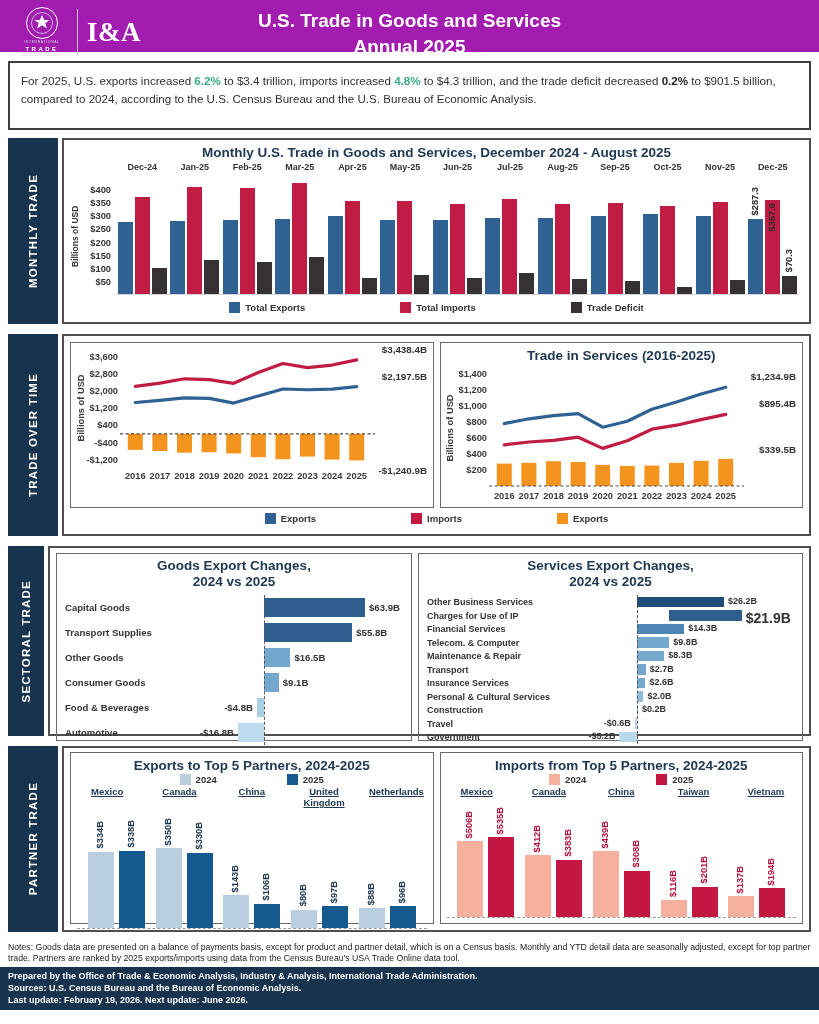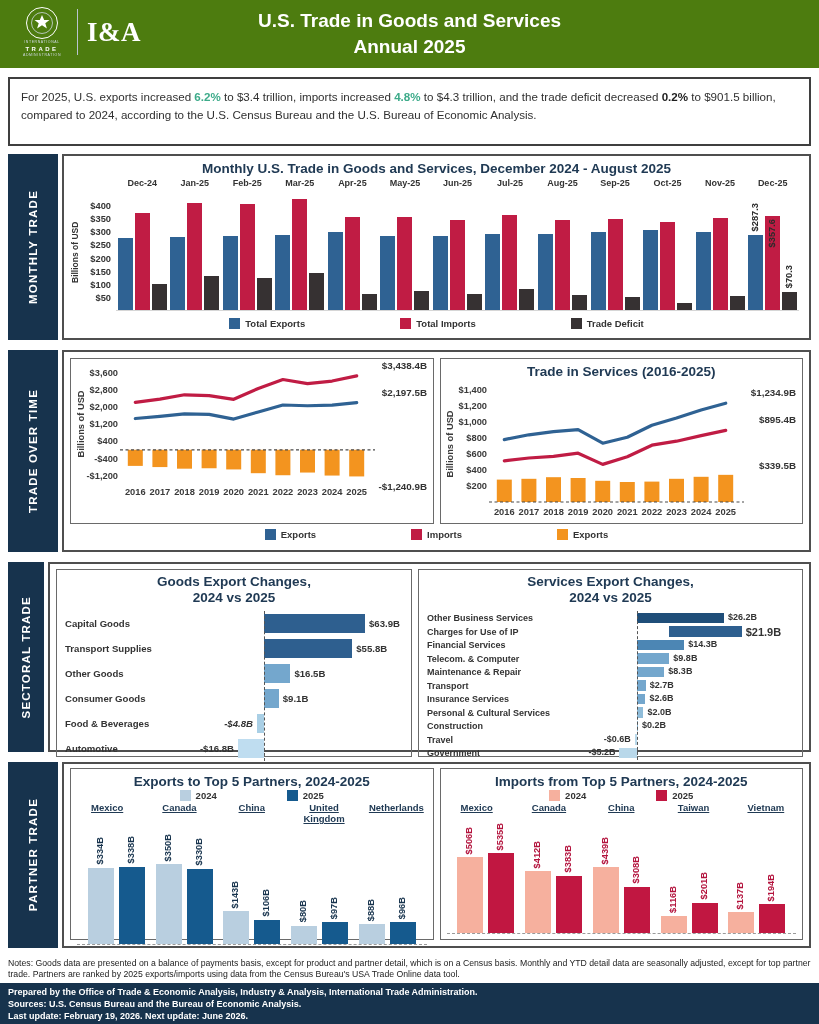--- a/index.html
+++ b/index.html
@@ -1,19 +1,19 @@
 <!DOCTYPE html>
 <html><head>
 <meta charset="utf-8">
 <style>
   html,body{margin:0;padding:0;}
   body{width:819px;height:1024px;background:#fff;overflow:hidden;
        font-family:"Liberation Sans",sans-serif;color:#222;}
   
-  .header{position:relative;height:68px;background:#4d7c0f;color:#fff;}
+  .header{position:relative;height:52px;background:#a21caf;color:#fff;}
   .logo-block{position:absolute;left:16px;top:6px;display:flex;align-items:center;gap:9px;}
   .seal-wrap{display:flex;flex-direction:column;align-items:center;width:52px;}
   .seal-caption{font-size:3.5px;letter-spacing:.6px;color:#cfd9e2;line-height:1.4;text-align:center;}
   .seal-caption .trade{font-size:6px;font-weight:700;letter-spacing:2.5px;color:#fff;}
   .logo-divider{width:1px;height:46px;background:#b9c4cf;}
   .ia-text{font-family:"Liberation Serif",serif;font-size:27px;font-weight:700;letter-spacing:.5px;}
   .titles{position:absolute;left:0;right:0;top:8px;text-align:center;}
   .titles .t1,.titles .t2{font-size:19px;font-weight:700;line-height:1.35;}
   
   .summary-box{margin:9px 8px 8px 8px;border:2px solid #3f3f3f;padding:9px 11px 20px 11px;
@@ -384,21 +384,21 @@
                 <div class="hlabel" style="width: 132px; font-size: 9.6px;">Consumer Goods</div>
                 <div class="hzone" style="width: 222px;">
                   <div class="hbar" style="top: 3px; height: 19px; width: 14.3151px; background: rgb(116, 167, 205); left: 75.48px;"></div>
                   <span class="hval" style="font-size: 9.6px; top: 6.2px; left: 93.7951px;">$9.1B</span>
                 </div>
               </div>
               <div class="hrow" style="height: 25px;">
                 <div class="hlabel" style="width: 132px; font-size: 9.6px;">Food &amp; Beverages</div>
                 <div class="hzone" style="width: 222px;">
                   <div class="hbar" style="top: 3px; height: 19px; width: 7.5508px; background: rgb(169, 207, 229); left: 67.9292px;"></div>
-                  <span class="hval" style="font-size: 9.6px; top: 6.2px; right: 158.071px; font-style: italic;">-$4.8B</span>
+                  <span class="hval" style="font-size: 9.6px; top: 6.2px; right: 158.071px;">-$4.8B</span>
                 </div>
               </div>
               <div class="hrow" style="height: 25px;">
                 <div class="hlabel" style="width: 132px; font-size: 9.6px;">Automotive</div>
                 <div class="hzone" style="width: 222px;">
                   <div class="hbar" style="top: 3px; height: 19px; width: 26.4278px; background: rgb(191, 221, 240); left: 49.0522px;"></div>
                   <span class="hval" style="font-size: 9.6px; top: 6.2px; right: 176.948px;">-$16.8B</span>
                 </div>
               </div>
               <div class="zero-line" style="left: 207.48px; height: 150px;"></div>
@@ -417,21 +417,21 @@
                 <div class="hlabel" style="width: 155px; font-size: 9px;">Other Business Services</div>
                 <div class="hzone" style="width: 196px;">
                   <div class="hbar" style="top: 1.5px; height: 10.5px; width: 87.28px; background: rgb(31, 78, 121); left: 62.72px;"></div>
                   <span class="hval" style="font-size: 9px; top: 0.75px; left: 154px;">$26.2B</span>
                 </div>
               </div>
               <div class="hrow" style="height: 13.5px; gap: 32px;">
                 <div class="hlabel" style="width: 155px; font-size: 9px;">Charges for Use of IP</div>
                 <div class="hzone" style="width: 196px;">
                   <div class="hbar" style="top: 1.5px; height: 10.5px; width: 72.9554px; background: rgb(46, 95, 143); left: 62.72px;"></div>
-                  <span class="hval" style="font-size: 11px; top: 0.75px; left: 139.675px;">$21.9B</span>
+                  <span class="hval" style="font-size: 14px; top: 0.75px; left: 139.675px;">$21.9B</span>
                 </div>
               </div>
               <div class="hrow" style="height: 13.5px;">
                 <div class="hlabel" style="width: 155px; font-size: 9px;">Financial Services</div>
                 <div class="hzone" style="width: 196px;">
                   <div class="hbar" style="top: 1.5px; height: 10.5px; width: 47.6376px; background: rgb(76, 134, 180); left: 62.72px;"></div>
                   <span class="hval" style="font-size: 9px; top: 0.75px; left: 114.358px;">$14.3B</span>
                 </div>
               </div>
               <div class="hrow" style="height: 13.5px;">

